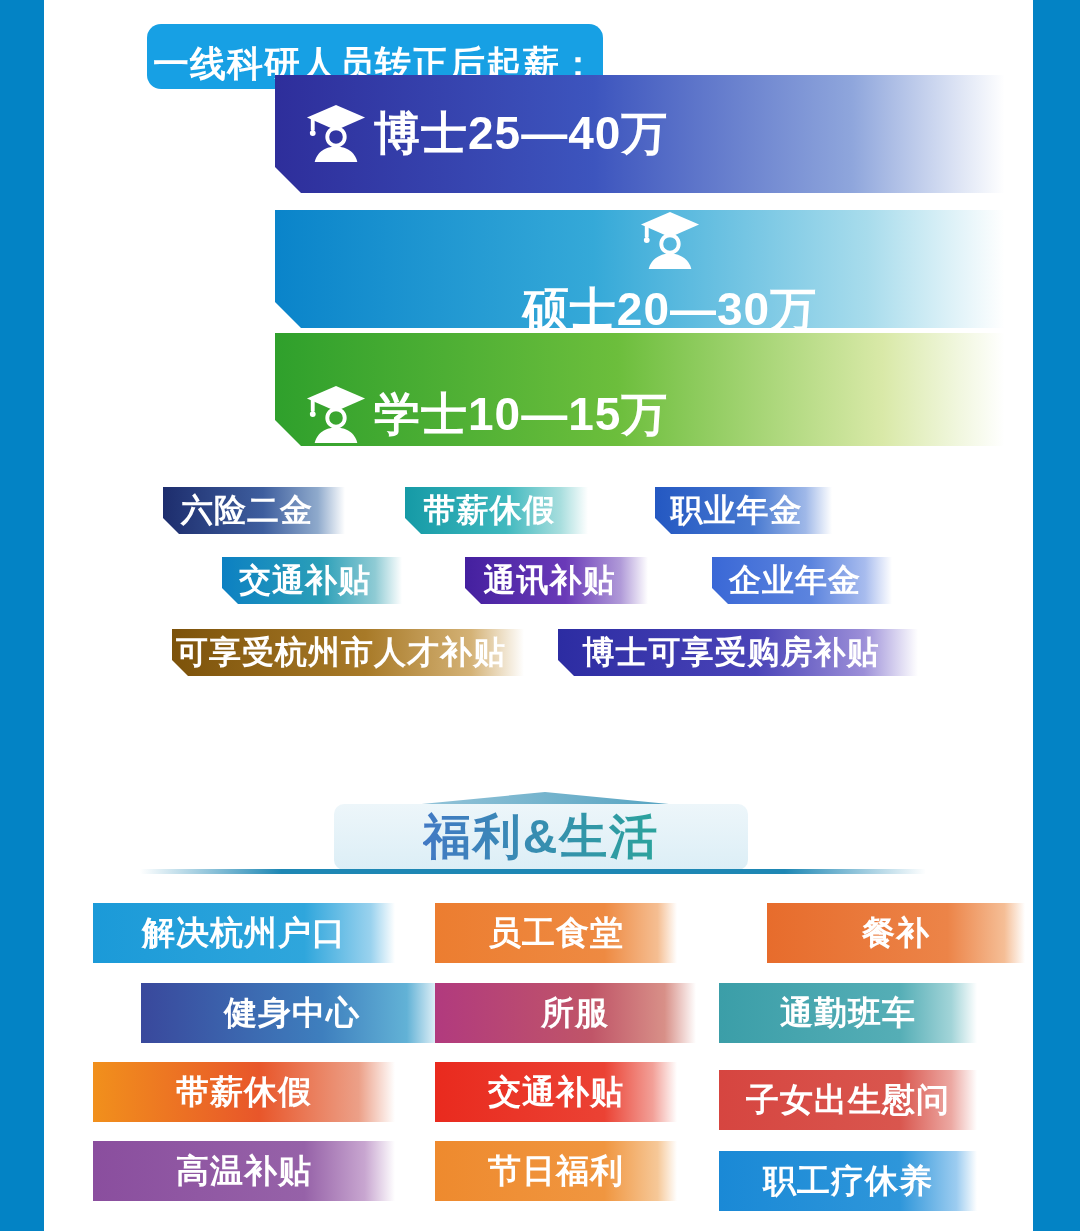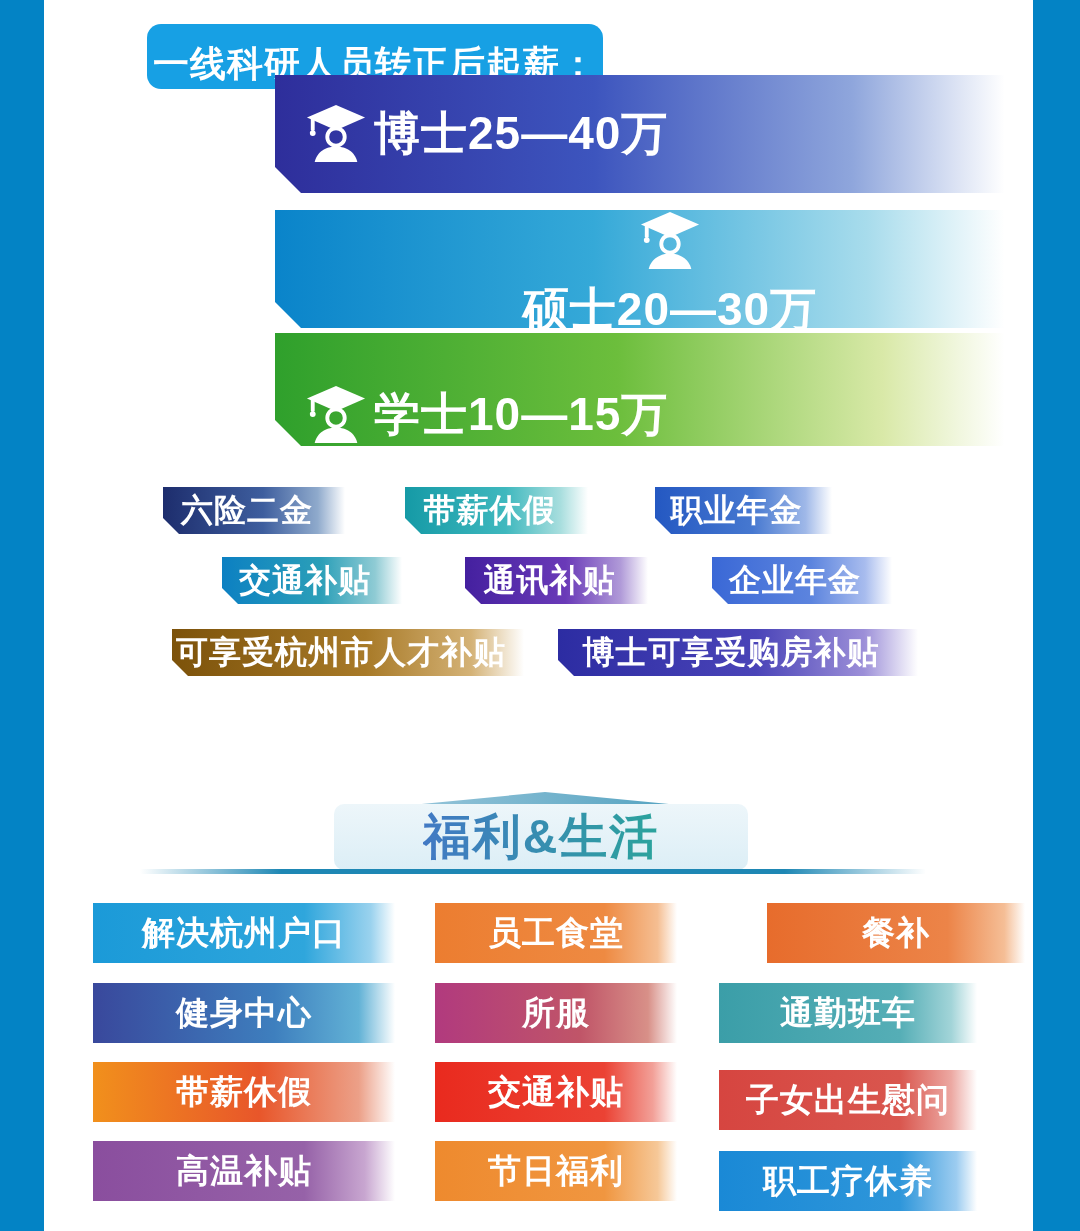--- a/index.html
+++ b/index.html
@@ -135,22 +135,22 @@
 
   <div class="ribbon-peak"></div>
   <div class="welfare-banner">
     <span class="welfare-title" style="background-image: linear-gradient(90deg, rgb(66, 121, 196) 0%, rgb(43, 163, 156) 100%);">福利&amp;生活</span>
   </div>
   <div class="title-underline" style="background: linear-gradient(90deg, rgba(30, 135, 180, 0) 0%, rgb(30, 135, 180) 18%, rgb(30, 135, 180) 82%, rgba(30, 135, 180, 0) 100%);"></div>
 
   <div class="cell r1 c1" style="background: linear-gradient(90deg, rgb(27, 154, 216) 0%, rgb(47, 166, 220) 70%, rgb(154, 210, 238) 92%, rgba(255, 255, 255, 0) 100%);">解决杭州户口</div>
   <div class="cell r1 c2" style="background: linear-gradient(90deg, rgb(236, 125, 48) 0%, rgb(238, 138, 66) 70%, rgb(245, 190, 146) 92%, rgba(255, 255, 255, 0) 100%);">员工食堂</div>
   <div class="cell r1 c3" style="background: linear-gradient(90deg, rgb(231, 108, 44) 0%, rgb(236, 132, 72) 70%, rgb(245, 190, 150) 92%, rgba(255, 255, 255, 0) 100%); margin-left: 48px;">餐补</div>
-  <div class="cell r2 c1" style="background: linear-gradient(90deg, rgb(57, 72, 156) 0%, rgb(62, 127, 190) 60%, rgb(98, 178, 214) 88%, rgba(255, 255, 255, 0) 100%);">健身中心</div>
-  <div class="cell r2 c2" style="background: linear-gradient(90deg, rgb(177, 58, 126) 0%, rgb(192, 85, 104) 60%, rgb(216, 144, 136) 88%, rgba(255, 255, 255, 0) 100%);">所服</div>
+  <div class="cell r2 c1" style="background: linear-gradient(90deg, rgb(57, 72, 156) 0%, rgb(62, 127, 190) 60%, rgb(98, 178, 214) 88%, rgba(255, 255, 255, 0) 100%); margin-left: 48px;">健身中心</div>
+  <div class="cell r2 c2" style="background: linear-gradient(90deg, rgb(177, 58, 126) 0%, rgb(192, 85, 104) 60%, rgb(216, 144, 136) 88%, rgba(255, 255, 255, 0) 100%); padding-left: 19px;">所服</div>
   <div class="cell r2 c3" style="background: linear-gradient(90deg, rgb(59, 158, 168) 0%, rgb(85, 174, 182) 70%, rgb(162, 212, 216) 90%, rgba(255, 255, 255, 0) 100%);">通勤班车</div>
   <div class="cell r3 c1" style="background: linear-gradient(90deg, rgb(241, 144, 28) 0%, rgb(232, 86, 42) 55%, rgb(236, 160, 136) 88%, rgba(255, 255, 255, 0) 100%);">带薪休假</div>
   <div class="cell r3 c2" style="background: linear-gradient(90deg, rgb(233, 42, 30) 0%, rgb(235, 66, 52) 70%, rgb(242, 160, 152) 90%, rgba(255, 255, 255, 0) 100%);">交通补贴</div>
   <div class="cell r3 c3" style="background: linear-gradient(90deg, rgb(214, 69, 64) 0%, rgb(217, 86, 78) 70%, rgb(236, 168, 162) 90%, rgba(255, 255, 255, 0) 100%); margin-top: 8px;">子女出生慰问</div>
   <div class="cell r4 c1" style="background: linear-gradient(90deg, rgb(138, 78, 158) 0%, rgb(150, 98, 168) 70%, rgb(200, 166, 208) 90%, rgba(255, 255, 255, 0) 100%);">高温补贴</div>
   <div class="cell r4 c2" style="background: linear-gradient(90deg, rgb(238, 138, 46) 0%, rgb(240, 150, 64) 70%, rgb(246, 200, 152) 92%, rgba(255, 255, 255, 0) 100%);">节日福利</div>
   <div class="cell r4 c3" style="background: linear-gradient(90deg, rgb(26, 137, 214) 0%, rgb(46, 150, 218) 70%, rgb(156, 204, 240) 92%, rgba(255, 255, 255, 0) 100%); margin-top: 10px;">职工疗休养</div>
 
 </div>
 

